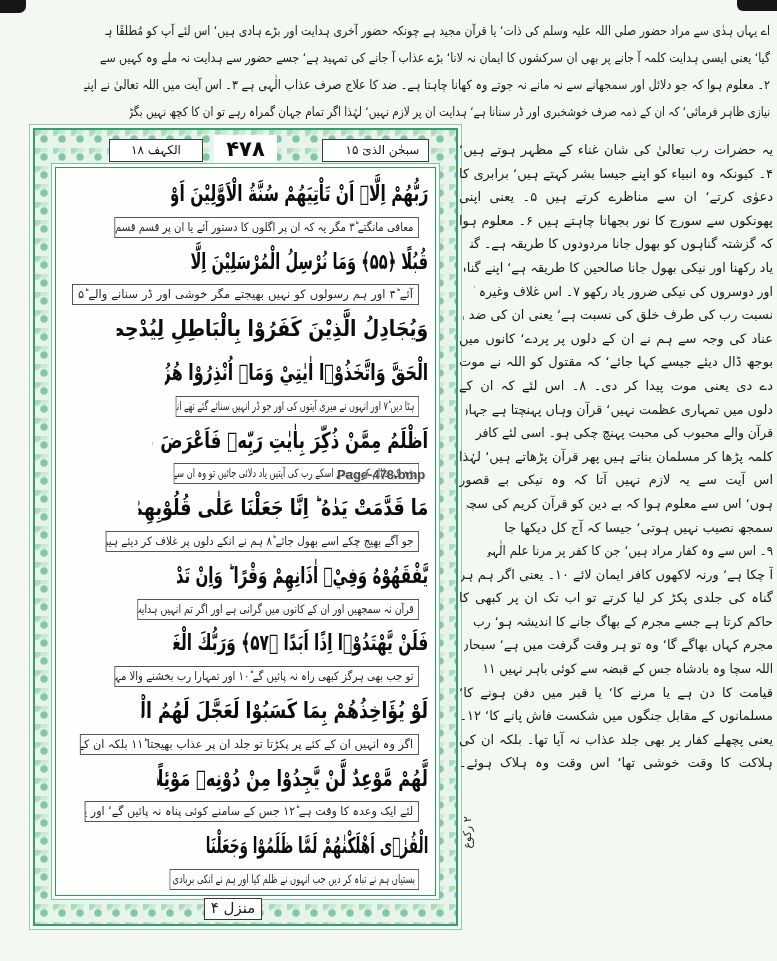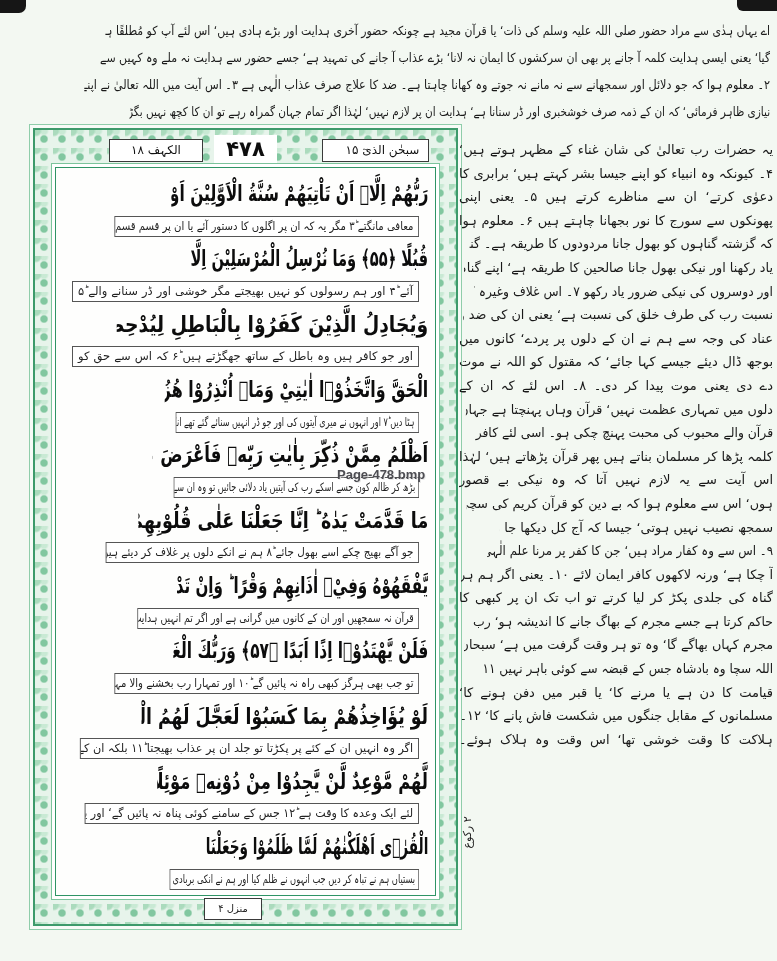--- a/index.html
+++ b/index.html
@@ -55,21 +55,21 @@
   }
   .urdu-line{
     height:21px;line-height:19px;font-size:11.5px;color:#242424;
     direction:rtl;white-space:nowrap;overflow:hidden;
     border:1px solid #555;background:#fff;margin:0 9px;padding:0 5px;
     text-align:justify;text-align-last:justify;transform-origin:right center;
     box-sizing:border-box;
   }
   .ftr-manzil{
     position:absolute;bottom:4px;left:169px;width:56px;height:20px;line-height:19px;
-    background:#fff;border:1px solid #3a3a3a;text-align:center;font-size:10px;direction:rtl;
+    background:#fff;border:1px solid #3a3a3a;text-align:center;font-size:15px;direction:rtl;
   }
   
   .commentary{position:absolute;left:459px;top:138px;width:314px;direction:rtl;z-index:2;}
   .commentary-line{
     height:23.6px;line-height:23.6px;font-size:13px;white-space:nowrap;overflow:hidden;
     text-align:justify;text-align-last:justify;transform-origin:right center;color:#191919;
   }
   .margin-note{
     position:absolute;left:432px;top:826px;width:70px;text-align:center;
     transform:rotate(-90deg);font-size:11px;color:#222;z-index:2;
@@ -98,21 +98,20 @@
   <div class="hdr-box hdr-juz">سبحٰن الذیٓ ۱۵</div>
   <div class="hdr-page">۴۷۸</div>
   <div class="hdr-box hdr-surah">الکہف ۱۸</div>
 
   <div class="rows-box">
     <div class="arabic-line fitline" style="transform: scaleX(0.703276);">رَبُّهُمْ اِلَّاۤ اَنْ تَاْتِيَهُمْ سُنَّةُ الْاَوَّلِيْنَ اَوْ يَاْتِيَهُمُ الْعَذَابُ</div>
     <div class="urdu-line fitline" style="transform: scaleX(0.877863);">معافی مانگتے ۳ؕ مگر یہ کہ ان پر اگلوں کا دستور آئے یا ان پر قسم قسم کا عذاب</div>
     <div class="arabic-line fitline" style="transform: scaleX(0.664845);">قُبُلًا ﴿۵۵﴾ وَمَا نُرْسِلُ الْمُرْسَلِيْنَ اِلَّا مُبَشِّرِيْنَ وَمُنْذِرِيْنَ</div>
     <div class="urdu-line fitline">آئے ۴ؕ اور ہم رسولوں کو نہیں بھیجتے مگر خوشی اور ڈر سنانے والے ۵ؕ</div>
     <div class="arabic-line fitline" style="transform: scaleX(0.852804);">وَيُجَادِلُ الَّذِيْنَ كَفَرُوْا بِالْبَاطِلِ لِيُدْحِضُوْا بِهِ</div>
-    <div class="urdu-line fitline">اور جو کافر ہیں وہ باطل کے ساتھ جھگڑتے ہیں ۶ؕ کہ اس سے حق کو</div>
     <div class="arabic-line fitline" style="transform: scaleX(0.721344);">الْحَقَّ وَاتَّخَذُوْۤا اٰيٰتِيْ وَمَاۤ اُنْذِرُوْا هُزُوًا ﴿۵۶﴾ وَمَنْ</div>
     <div class="urdu-line fitline" style="transform: scaleX(0.70122);">ہٹا دیں ۷ؕ اور انہوں نے میری آیتوں کی اور جو ڈر انہیں سنائے گئے تھے انکی ہنسی بنا لی‘ اور اس سے</div>
     <div class="arabic-line fitline" style="transform: scaleX(0.754132);">اَظْلَمُ مِمَّنْ ذُكِّرَ بِاٰيٰتِ رَبِّهٖ فَاَعْرَضَ عَنْهَا وَنَسِيَ</div>
     <div class="urdu-line fitline" style="transform: scaleX(0.706967);">بڑھ کر ظالم کون جسے اسکے رب کی آیتیں یاد دلائی جائیں تو وہ ان سے منہ پھیر لے اور اس کے ہاتھ</div>
     <div class="arabic-line fitline" style="transform: scaleX(0.793478);">مَا قَدَّمَتْ يَدٰهُ ؕ اِنَّا جَعَلْنَا عَلٰى قُلُوْبِهِمْ اَكِنَّةً اَنْ</div>
     <div class="urdu-line fitline" style="transform: scaleX(0.903141);">جو آگے بھیج چکے اسے بھول جائے ۸ؕ ہم نے انکے دلوں پر غلاف کر دیئے ہیں ۹ؕ کہ</div>
     <div class="arabic-line fitline" style="transform: scaleX(0.687382);">يَّفْقَهُوْهُ وَفِيْۤ اٰذَانِهِمْ وَقْرًا ؕ وَاِنْ تَدْعُهُمْ اِلَى الْهُدٰى</div>
     <div class="urdu-line fitline" style="transform: scaleX(0.811765);">قرآن نہ سمجھیں اور ان کے کانوں میں گرانی ہے اور اگر تم انہیں ہدایت کی طرف بلاؤ</div>
     <div class="arabic-line fitline" style="transform: scaleX(0.697897);">فَلَنْ يَّهْتَدُوْۤا اِذًا اَبَدًا ﴿۵۷﴾ وَرَبُّكَ الْغَفُوْرُ ذُو الرَّحْمَةِ</div>
     <div class="urdu-line fitline" style="transform: scaleX(0.877863);">تو جب بھی ہرگز کبھی راہ نہ پائیں گے ۱۰ؕ اور تمہارا رب بخشنے والا مہر والا ہے</div>
@@ -148,16 +147,17 @@
   <div class="commentary-line fitline" style="transform: scaleX(0.975155);">ہوں‘ اس سے معلوم ہوا کہ بے دین کو قرآن کریم کی سچی</div>
   <div class="commentary-line fitline" style="transform: scaleX(0.996825); margin-left: 40px;">سمجھ نصیب نہیں ہوتی‘ جیسا کہ آج کل دیکھا جا رہا ہے‘</div>
   <div class="commentary-line fitline" style="transform: scaleX(0.910145);">۹۔ اس سے وہ کفار مراد ہیں‘ جن کا کفر پر مرنا علم الٰہی میں</div>
   <div class="commentary-line fitline" style="transform: scaleX(0.993671);">آ چکا ہے‘ ورنہ لاکھوں کافر ایمان لائے ۱۰۔ یعنی اگر ہم ہر</div>
   <div class="commentary-line fitline">گناہ کی جلدی پکڑ کر لیا کرتے تو اب تک ان پر کبھی کا</div>
   <div class="commentary-line fitline" style="transform: scaleX(0.960245);">حاکم کرتا ہے جسے مجرم کے بھاگ جانے کا اندیشہ ہو‘ رب کا</div>
   <div class="commentary-line fitline" style="transform: scaleX(0.984326);">مجرم کہاں بھاگے گا‘ وہ تو ہر وقت گرفت میں ہے‘ سبحان</div>
   <div class="commentary-line fitline" style="transform: scaleX(0.928994);">اللہ سچا وہ بادشاہ جس کے قبضہ سے کوئی باہر نہیں ۱۱۔ وہ</div>
   <div class="commentary-line fitline">قیامت کا دن ہے یا مرنے کا‘ یا قبر میں دفن ہونے کا‘</div>
   <div class="commentary-line fitline" style="transform: scaleX(0.993671);">مسلمانوں کے مقابل جنگوں میں شکست فاش پانے کا‘ ۱۲۔</div>
+  <div class="commentary-line fitline">یعنی پچھلے کفار پر بھی جلد عذاب نہ آیا تھا۔ بلکہ ان کی</div>
   <div class="commentary-line fitline">ہلاکت کا وقت خوشی تھا‘ اس وقت وہ ہلاک ہوئے۔</div>
 </div>
 
 <div class="watermark">Page-478.bmp</div>
 
 </body></html>

